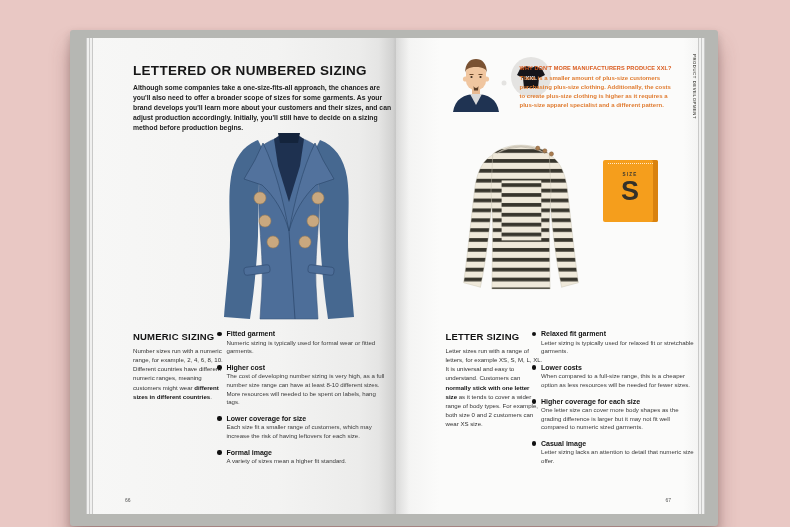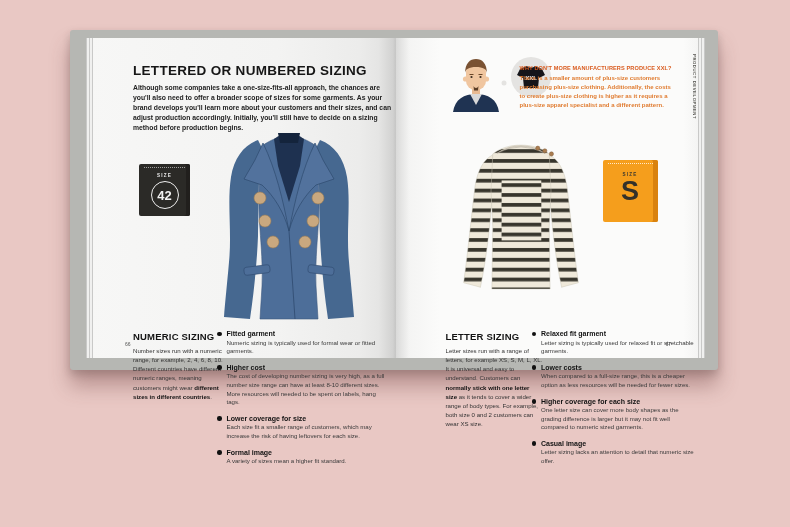--- a/index.html
+++ b/index.html
@@ -3,21 +3,21 @@
 <meta charset="utf-8">
 <style>
   html,body{margin:0;padding:0;}
   body{
     width:790px;height:527px;position:relative;overflow:hidden;
     background:#e9c8c4;
     font-family:"Liberation Sans", sans-serif;
     -webkit-font-smoothing:antialiased;
   }
   .book{
-    position:absolute;left:70px;top:30px;width:648px;height:340px;
+    position:absolute;left:70px;top:30px;width:648px;height:496px;
     background:#b6b7b3;border-radius:3px;
     box-shadow:0 16px 20px rgba(105,60,60,.38), 0 4px 8px rgba(0,0,0,.18);
   }
   .pages{position:absolute;left:16px;top:8px;right:13px;bottom:12px;display:flex;}
   .page{position:relative;width:50%;height:100%;}
   .page-left{
     background:linear-gradient(to right,#f7f7f6 0%,#f3f3f2 62%,#ececeb 88%,#e0e0df 99%,#d6d6d5 100%);
   }
   .page-right{
     background:linear-gradient(to right,#e7e7e6 0%,#f4f4f3 4%,#fbfbfa 14%,#fbfbfa 93%,#f1f1f0 100%);
@@ -77,25 +77,20 @@
 <div class="book">
   <div class="pages">
 
     <div class="page page-left">
       <div class="edge-left"></div>
       <div class="gutter-l"></div>
 
       <div class="title">LETTERED OR NUMBERED SIZING</div>
       <div class="intro">Although some companies take a one-size-fits-all approach, the chances are you'll also need to offer a broader scope of sizes for some garments. As your brand develops you'll learn more about your customers and their sizes, and can adjust production accordingly. Initially, you'll still have to decide on a sizing method before production begins.</div>
 
-      <div class="tag42">
-        <div class="stitch"></div>
-        <span class="lbl">SIZE</span>
-        <div class="circ">42</div>
-      </div>
 
       <svg class="blazer" width="182" height="200" viewBox="0 0 182 200">
 
         <path d="M59,16 C45,21 35,34 32,53 C28,79 33,108 30,138 C28,161 26,179 25,193 L51,195 C55,168 58,138 59,112 C60,80 59,44 63,24 Z" fill="#466890"></path>
         <path d="M121,16 C135,21 145,34 148,53 C152,79 147,108 150,138 C152,161 154,179 155,193 L129,195 C125,168 122,138 121,112 C120,80 121,44 117,24 Z" fill="#466890"></path>
 
         <path d="M63,22 C71,16 81,12 90,12 C99,12 109,16 117,22 C120,50 121,80 119,105 C118,122 116,142 117,162 L119,195 L61,195 L63,162 C64,142 62,122 61,105 C59,80 60,50 63,22 Z" fill="#4d6e99" stroke="#3a577e" stroke-width="0.6"></path>
 
         <path d="M75,15 C80,11 85,9 90,9 C95,9 100,11 105,15 L101,42 L90,78 L79,42 Z" fill="#1e3150"></path>
         <path d="M79,9 L101,9 L99,19 L81,19 Z" fill="#14243c"></path>

